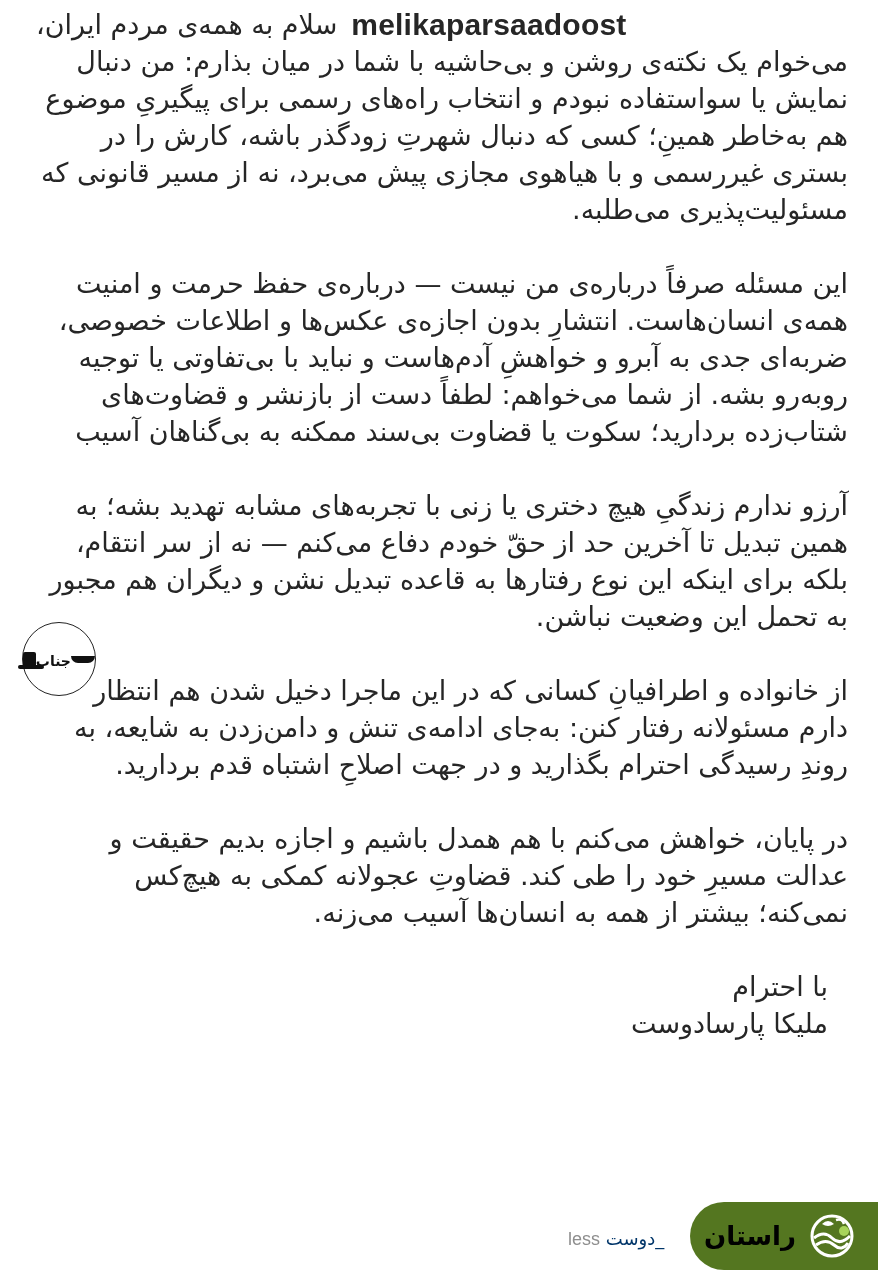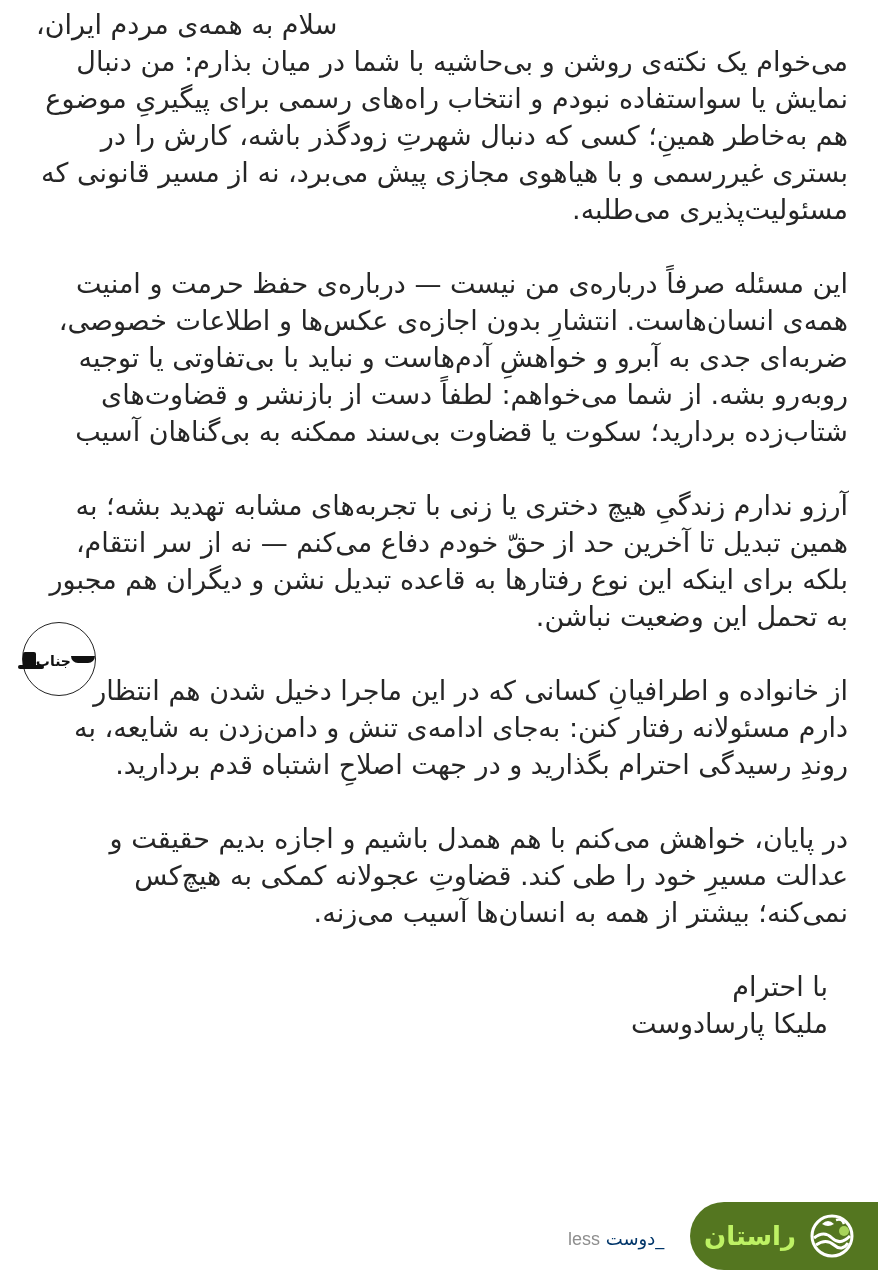--- a/index.html
+++ b/index.html
@@ -147,38 +147,39 @@
       display: flex;
       align-items: center;
       justify-content: flex-end;
       padding-right: 22px;
       box-sizing: border-box;
       gap: 12px;
       direction: ltr;
       flex-direction: row;
     }
     .badge-text {
-      color: #bef264;
+      color: #000000;
       font-weight: bold;
       font-size: 26px;
       direction: rtl;
       font-family: "DejaVu Sans", sans-serif;
     }
     .badge-logo {
       width: 48px;
       height: 48px;
     }
   </style>
 </head>
 <body>
 
 <div class="post">
   <div class="caption">
     <span class="first-line">
       <span class="greeting">سلام به همه‌ی مردم ایران،</span>
+      <span class="username">melikaparsaadoost</span>
     </span>
 
     <div class="para">
       <span class="line">می‌خوام یک نکته‌ی روشن و بی‌حاشیه با شما در میان بذارم: من دنبال</span>
       <span class="line">نمایش یا سواستفاده نبودم و انتخاب راه‌های رسمی برای پیگیریِ موضوع</span>
       <span class="line">هم به‌خاطر همینِ؛ کسی که دنبال شهرتِ زودگذر باشه، کارش را در</span>
       <span class="line">بستری غیررسمی و با هیاهوی مجازی پیش می‌برد، نه از مسیر قانونی که</span>
       <span class="line">مسئولیت‌پذیری می‌طلبه.</span>
     </div>
     <span class="spacer"></span>

